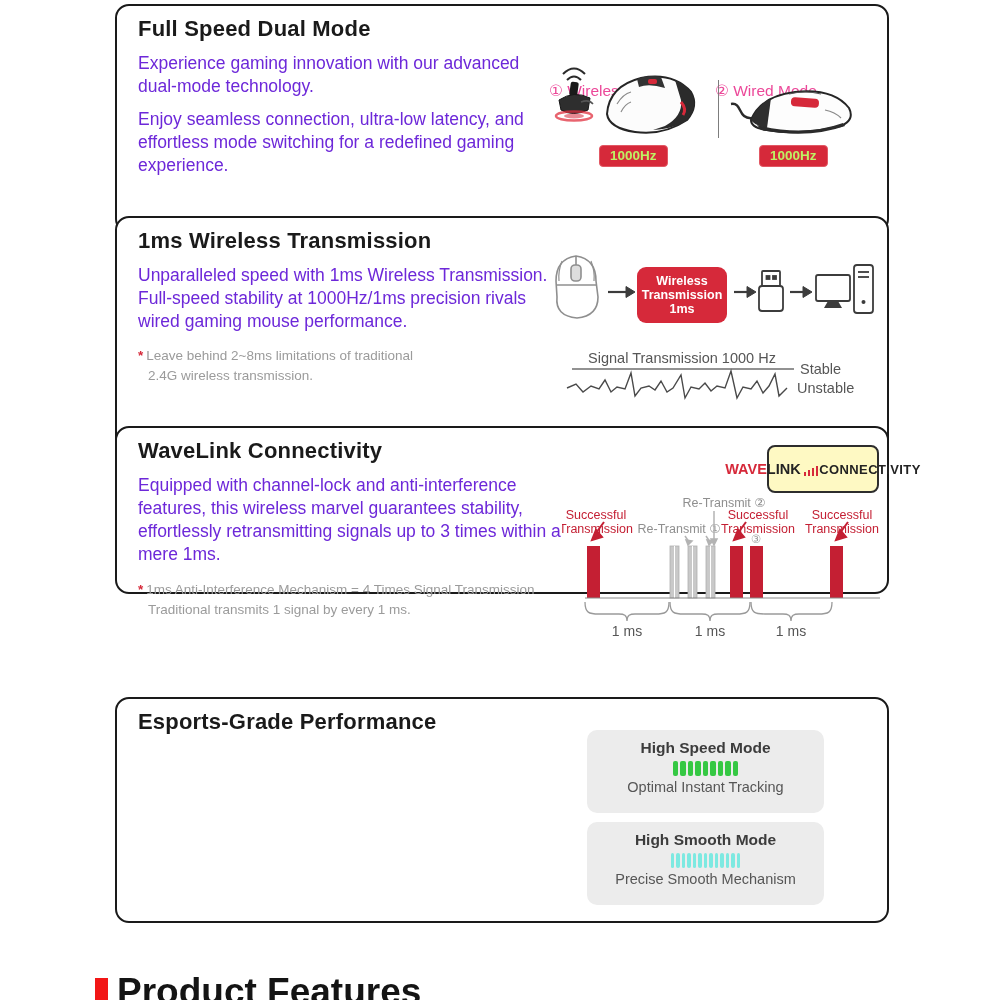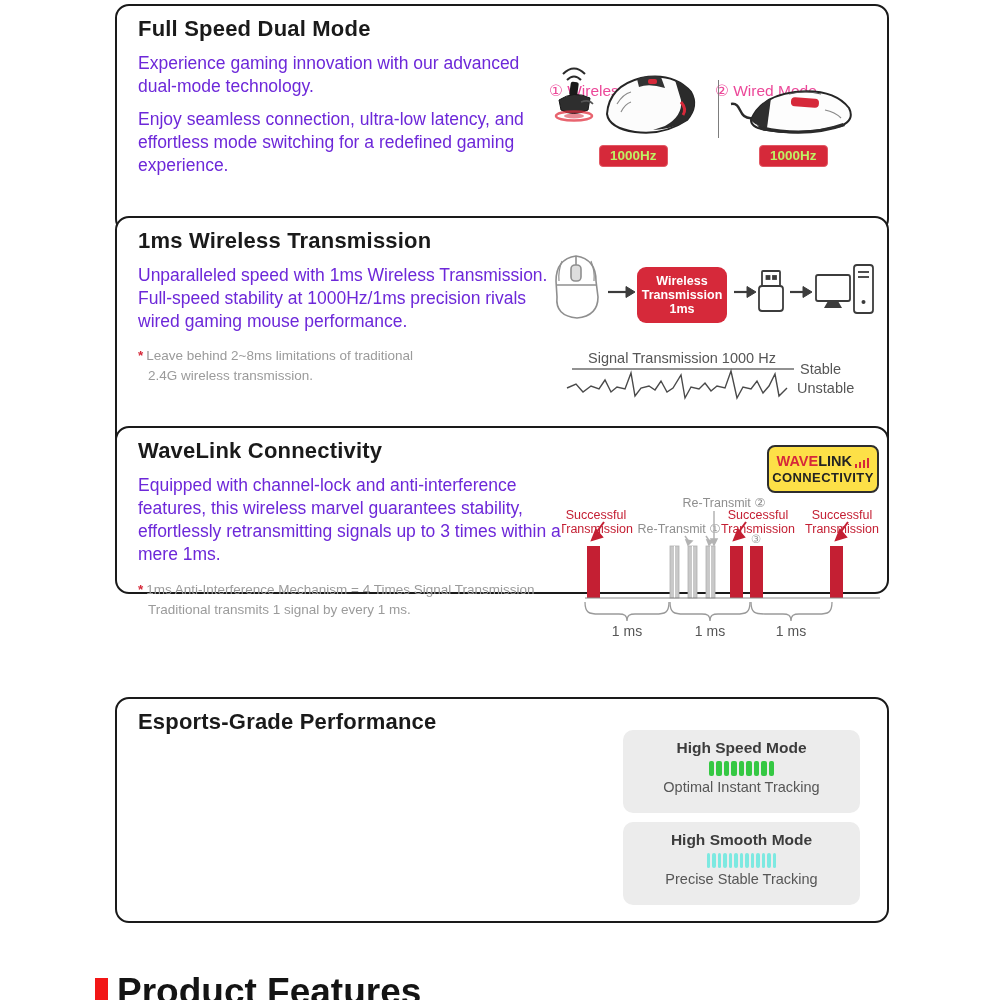--- a/index.html
+++ b/index.html
@@ -66,36 +66,36 @@
   .hz-badge.b2 { left: 212px; }
   .mouse-wireless { position:absolute; left: 4px;  top: 36px; }
   .mouse-wired    { position:absolute; left: 182px; top: 48px; }
 
   
   .c2-art { left: 425px; top: 27px; width: 345px; height: 172px; }
 
   
   .wavelink-logo {
     position: absolute; left: 650px; top: 17px; width: 112px; height: 48px;
-    border: 2px solid #2d2d2d; border-radius: 8px; background: #fde047;
-    display: flex; flex-direction: column; align-items: center; justify-content: center;
+    border: 2px solid #2d2d2d; border-radius: 8px; background: #fef9c3;
+    display: flex; flex-direction: row; align-items: center; justify-content: center;
     gap: 1px;
   }
   .wl-line1 { font-size: 14.5px; font-weight: 700; display:flex; align-items:flex-end; gap:3px; }
   .wl-red  { color: #d6293a; }
   .wl-dark { color: #232323; }
   .wl-bars { display: flex; align-items: flex-end; gap: 1.5px; padding-bottom:1px; }
   .wl-bars i { display:block; width: 2.5px; background: #d6293a; }
   .wl-line2 { font-size: 13px; font-weight: 700; color: #232323; letter-spacing: .4px; }
   .c3-chart { left: 445px; top: 67px; }
 
   
   .perf-panel {
     position: absolute; left: 470px; width: 237px; height: 83px;
-    background: #ececec; border-radius: 10px; text-align: center; margin-left: 36px;
+    background: #ececec; border-radius: 10px; text-align: center;
   }
   .perf-panel.p1 { top: 31px; }
   .perf-panel.p2 { top: 123px; }
   .perf-title { font-size: 15.5px; font-weight: 700; color: #3c3c3c; margin-top: 9px; }
   .seg-bar { height: 15px; margin: 4px 0 3px; display:flex; justify-content:center; align-items:center; }
   .seg { display: inline-block; height: 15px; margin: 0 1px; border-radius: 2px; }
   .perf-caption { font-size: 14.5px; color: #565656; }
 
   
   .footer-heading {
@@ -329,20 +329,20 @@
         <span class="seg" style="background: rgb(125, 233, 225); width: 3.5px;"></span>
         <span class="seg" style="background: rgb(125, 233, 225); width: 3.5px;"></span>
         <span class="seg" style="background: rgb(125, 233, 225); width: 3.5px;"></span>
         <span class="seg" style="background: rgb(125, 233, 225); width: 3.5px;"></span>
         <span class="seg" style="background: rgb(125, 233, 225); width: 3.5px;"></span>
         <span class="seg" style="background: rgb(125, 233, 225); width: 3.5px;"></span>
         <span class="seg" style="background: rgb(125, 233, 225); width: 3.5px;"></span>
         <span class="seg" style="background: rgb(125, 233, 225); width: 3.5px;"></span>
         <span class="seg" style="background: rgb(125, 233, 225); width: 3.5px;"></span>
       </div>
-    <div class="perf-caption">Precise Stable Tracking</div>
+    <div class="perf-caption">Precise Smooth Mechanism</div>
   </div>
 </section>
 
 <div class="footer-heading">
   <div class="footer-accent"></div>
   <h1>Product Features</h1>
 </div>
 
 </body></html>

